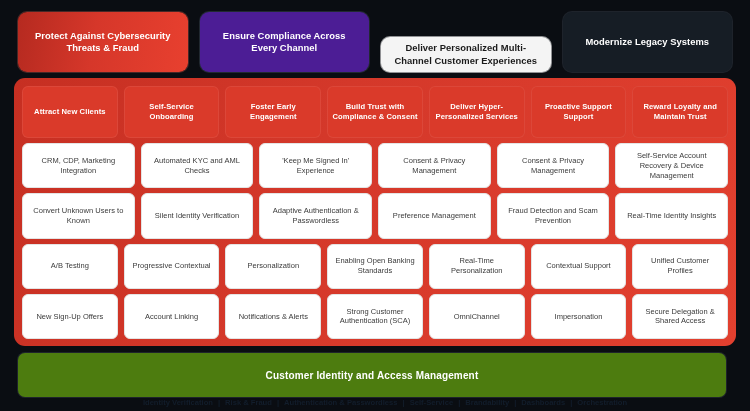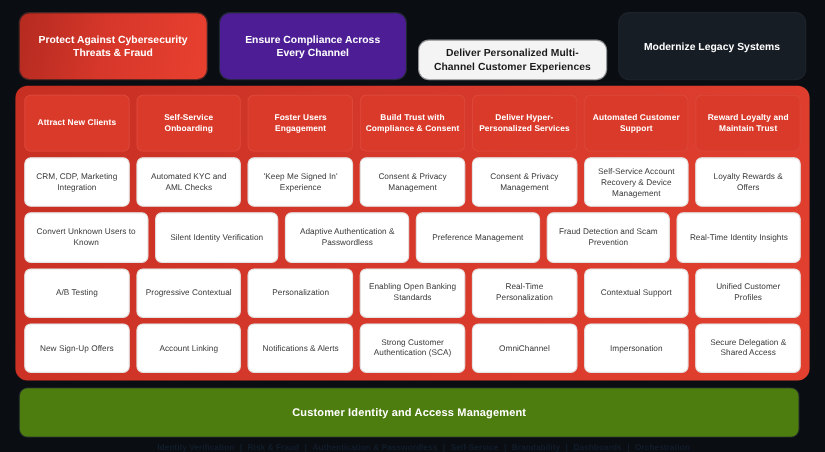--- a/index.html
+++ b/index.html
@@ -132,21 +132,21 @@
   }
 
   
   .footer-tags {
     position: absolute;
     left: 0;
     right: 0;
     bottom: 0;
     height: 16px;
     display: flex;
-    align-items: flex-end;
+    align-items: center;
     justify-content: center;
     overflow: hidden;
     padding-left: 20px;
   }
 
   .footer-tags-inner {
     display: flex;
     align-items: center;
     gap: 5px;
     font-size: 7.6px;
@@ -181,30 +181,30 @@
 
 <div class="matrix-panel">
   <div class="matrix-row header-row">
       <div class="cell head">
         <span>Attract New Clients</span>
       </div>
       <div class="cell head">
         <span>Self-Service Onboarding</span>
       </div>
       <div class="cell head">
-        <span>Foster Users Engagement</span>
+        <span>Foster Early Engagement</span>
       </div>
       <div class="cell head">
         <span>Build Trust with Compliance &amp; Consent</span>
       </div>
       <div class="cell head">
         <span>Deliver Hyper-Personalized Services</span>
       </div>
       <div class="cell head">
-        <span>Automated Customer Support</span>
+        <span>Proactive Support Support</span>
       </div>
       <div class="cell head">
         <span>Reward Loyalty and Maintain Trust</span>
       </div>
     </div>
   <div class="matrix-row">
       <div class="cell item">
         <span>CRM, CDP, Marketing Integration</span>
       </div>
       <div class="cell item">
@@ -214,23 +214,20 @@
         <span>'Keep Me Signed In' Experience</span>
       </div>
       <div class="cell item">
         <span>Consent &amp; Privacy Management</span>
       </div>
       <div class="cell item">
         <span>Consent &amp; Privacy Management</span>
       </div>
       <div class="cell item">
         <span>Self-Service Account Recovery &amp; Device Management</span>
-      </div>
-      <div class="cell item">
-        <span>Loyalty Rewards &amp; Offers</span>
       </div>
     </div>
   <div class="matrix-row">
       <div class="cell item">
         <span>Convert Unknown Users to Known</span>
       </div>
       <div class="cell item">
         <span>Silent Identity Verification</span>
       </div>
       <div class="cell item">

